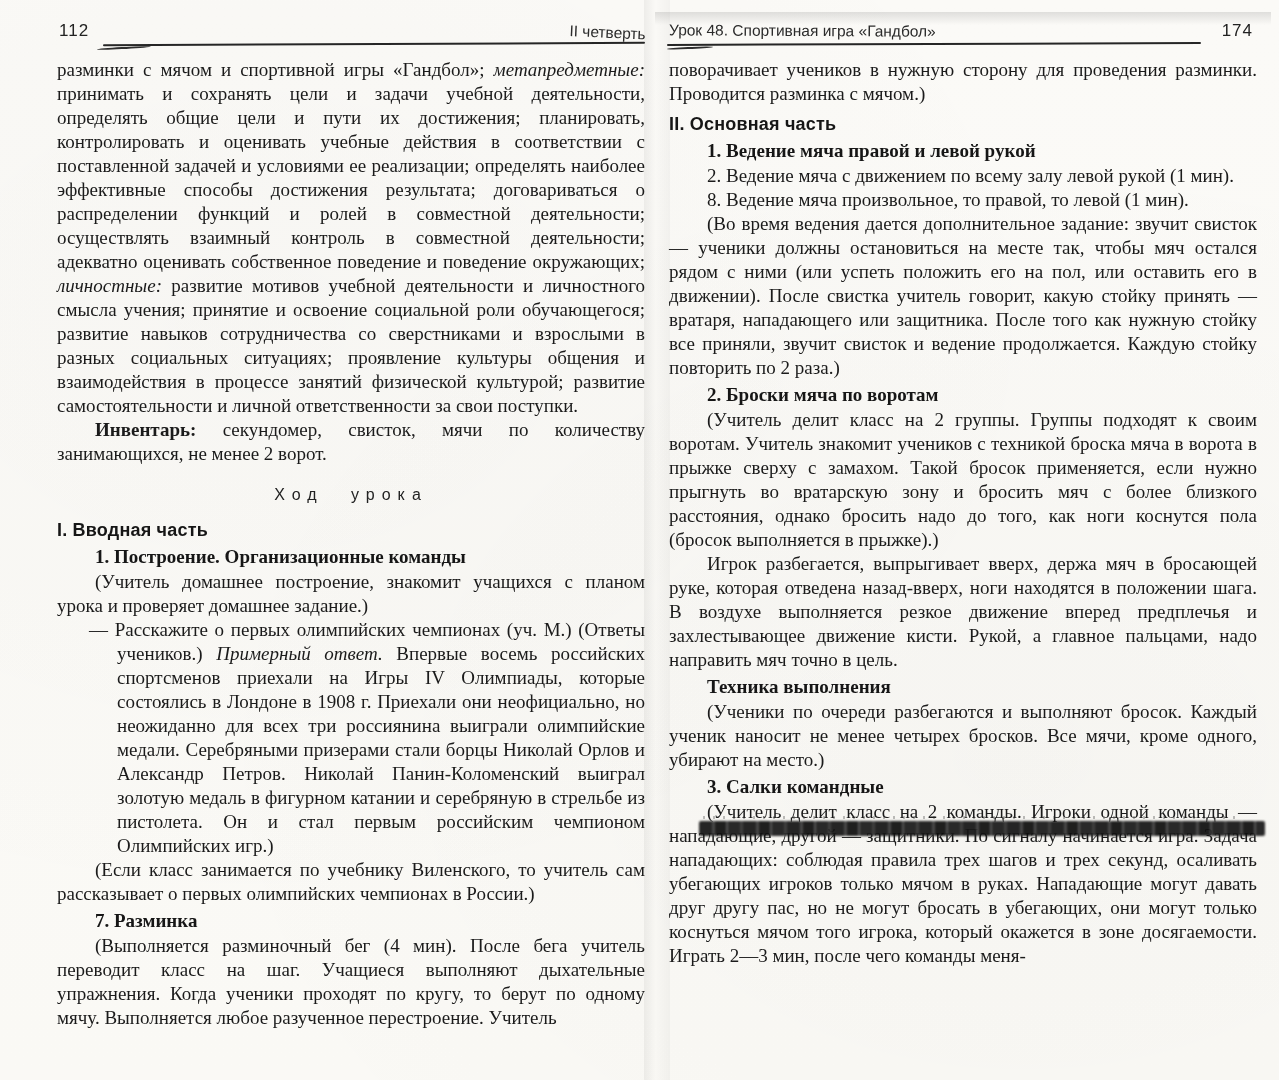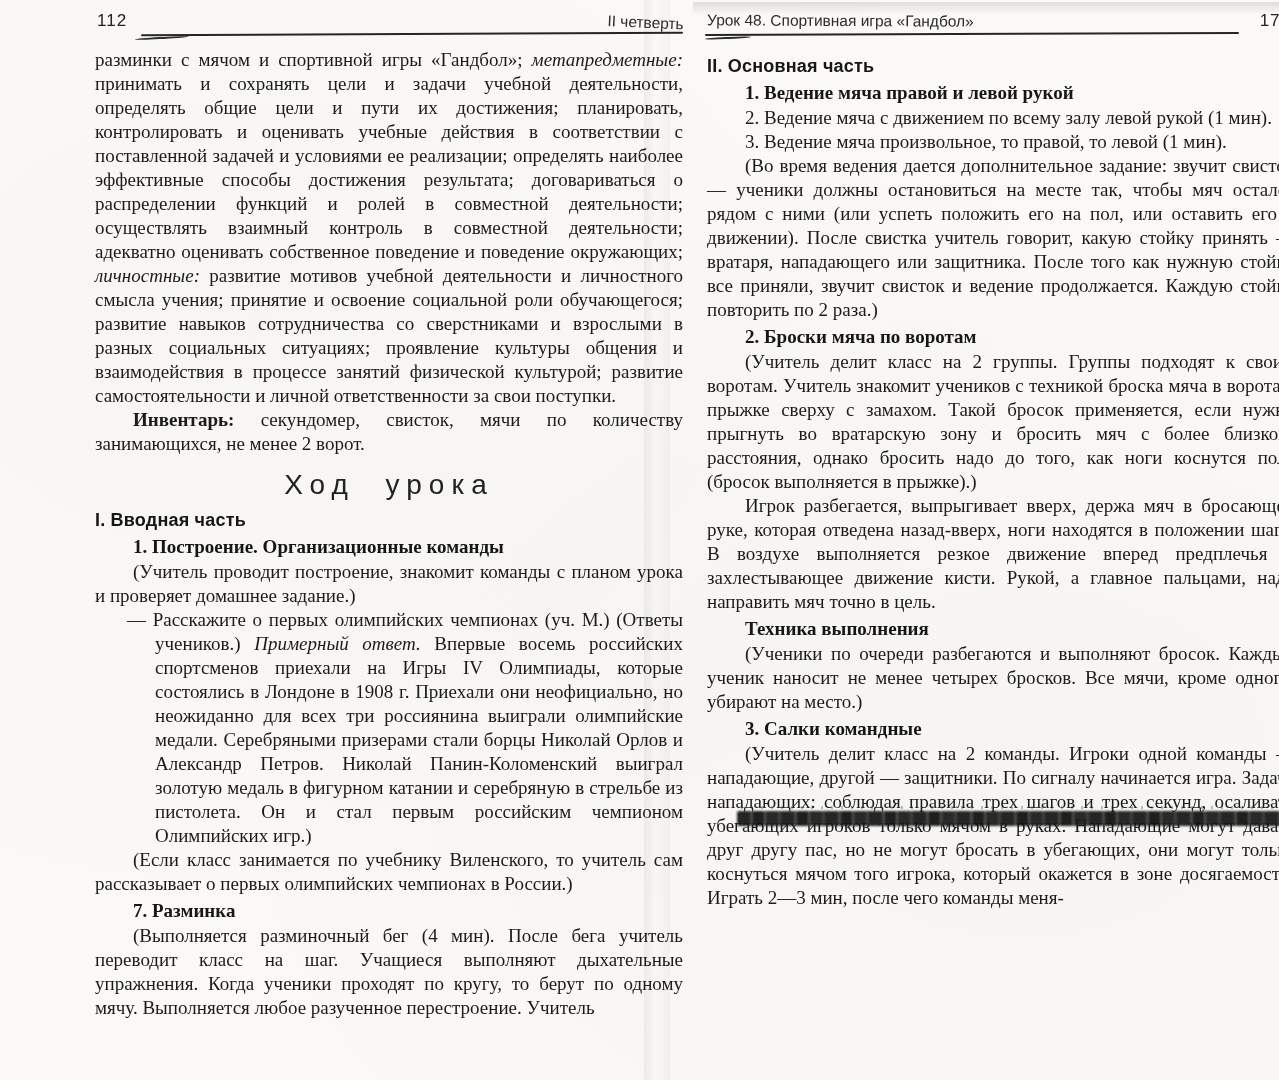--- a/index.html
+++ b/index.html
@@ -13,21 +13,21 @@
     position:absolute;inset:0;
     background:
       radial-gradient(ellipse at 20% 30%, rgba(0,0,0,0.015), transparent 60%),
       radial-gradient(ellipse at 80% 70%, rgba(0,0,0,0.02), transparent 60%),
       linear-gradient(#fbfaf7,#faf9f5);
   }
   .gutter{
     position:absolute;left:644px;top:0;bottom:0;width:26px;
     background:linear-gradient(90deg, rgba(0,0,0,0.05), rgba(0,0,0,0) 45%, rgba(0,0,0,0.03));
   }
-  .page{position:absolute;top:2px;height:824px;margin-left:38px;}
+  .page{position:absolute;top:12px;height:824px;}
   .page-left{left:57px;width:588px;}
   .page-right{left:669px;width:588px;}
   .page-right::before{
     content:"";position:absolute;top:0;left:-14px;right:-14px;height:13px;
     background:linear-gradient(180deg, rgba(110,110,110,0.20), rgba(110,110,110,0));
     pointer-events:none;
   }
   
   .pageheader{position:relative;height:46px;}
   .pagenum{
@@ -58,21 +58,21 @@
     font-size:19px;line-height:24px;text-align:justify;
     color:#1b1b1b;
   }
   .block{margin:0;}
   .para-indent{text-indent:38px;}
   .para-noindent{text-indent:0;}
   .dash-item{padding-left:60px;text-indent:-28px;}
   .center-heading{
     text-align:center;text-indent:0;
     font-family:"Liberation Sans", sans-serif;
-    font-size:28px;letter-spacing:7px;word-spacing:16px;
+    font-size:16px;letter-spacing:7px;word-spacing:16px;
     margin:17px 0 11px;color:#222;
   }
   .part-heading{
     font-family:"Liberation Sans", sans-serif;
     font-weight:bold;font-size:18px;letter-spacing:0.2px;
     margin:6px 0 2px;text-indent:0;color:#161616;
   }
   .sub-heading{
     font-weight:bold;text-indent:38px;margin:3px 0 1px;color:#161616;
   }
@@ -108,40 +108,41 @@
       <span class="runhead runhead-right">II четверть</span>
       <div class="rule rule-left"></div>
       <div class="rule-tick tick-left"></div>
     </div>
     <div class="pagebody" id="left-body">
         <div class="block para-noindent"><span class="seg-normal">разминки с мячом и спортивной игры «Гандбол»; </span><span class="seg-italic">метапредметные:</span><span class="seg-normal"> принимать и сохранять цели и задачи учебной деятельности, определять общие цели и пути их достижения; планировать, контролировать и оценивать учебные действия в соответствии с поставленной задачей и условиями ее реализации; определять наиболее эффективные способы достижения результата; договариваться о распределении функций и ролей в совместной деятельности; осуществлять взаимный контроль в совместной деятельности; адекватно оценивать собственное поведение и поведение окружающих; </span><span class="seg-italic">личностные:</span><span class="seg-normal"> развитие мотивов учебной деятельности и личностного смысла учения; принятие и освоение социальной роли обучающегося; развитие навыков сотрудничества со сверстниками и взрослыми в разных социальных ситуациях; проявление культуры общения и взаимодействия в процессе занятий физической культурой; развитие самостоятельности и личной ответственности за свои поступки.</span></div>
         <div class="block para-indent"><span class="seg-bold-italic">Инвентарь:</span><span class="seg-normal"> секундомер, свисток, мячи по количеству занимающихся, не менее 2 ворот.</span></div>
         <div class="block center-heading"><span class="seg-normal">Ход урока</span></div>
         <div class="block part-heading"><span class="seg-normal">I. Вводная часть</span></div>
         <div class="block sub-heading"><span class="seg-normal">1. Построение. Организационные команды</span></div>
-        <div class="block para-indent"><span class="seg-normal">(Учитель проводит построение, знакомит команды с планом урока и проверяет домашнее задание.)</span></div>
+        <div class="block para-indent"><span class="seg-normal">(Учитель домашнее построение, знакомит учащихся с планом урока и проверяет домашнее задание.)</span></div>
         <div class="block dash-item"><span class="seg-normal">—  Расскажите о первых олимпийских чемпионах (уч. М.) (Ответы учеников.) </span><span class="seg-italic">Примерный ответ.</span><span class="seg-normal"> Впервые восемь российских спортсменов приехали на Игры IV Олимпиады, которые состоялись в Лондоне в 1908 г. Приехали они неофициально, но неожиданно для всех три россиянина выиграли олимпийские медали. Серебряными призерами стали борцы Николай Орлов и Александр Петров. Николай Панин-Коломенский выиграл золотую медаль в фигурном катании и серебряную в стрельбе из пистолета. Он и стал первым российским чемпионом Олимпийских игр.)</span></div>
         <div class="block para-indent"><span class="seg-normal">(Если класс занимается по учебнику Виленского, то учитель сам рассказывает о первых олимпийских чемпионах в России.)</span></div>
         <div class="block sub-heading"><span class="seg-normal">7. Разминка</span></div>
         <div class="block para-indent"><span class="seg-normal">(Выполняется разминочный бег (4 мин). После бега учитель переводит класс на шаг. Учащиеся выполняют дыхательные упражнения. Когда ученики проходят по кругу, то берут по одному мячу. Выполняется любое разученное перестроение. Учитель</span></div>
       </div>
   </div>
 
   <div class="page page-right">
     <div class="pageheader">
       <span class="runhead runhead-left">Урок 48. Спортивная игра «Гандбол»</span>
       <span class="pagenum pagenum-right">174</span>
       <div class="rule rule-right"></div>
       <div class="rule-tick tick-right"></div>
     </div>
     <div class="pagebody" id="right-body">
+        <div class="block para-noindent"><span class="seg-normal">поворачивает учеников в нужную сторону для проведения разминки. Проводится разминка с мячом.)</span></div>
         <div class="block part-heading"><span class="seg-normal">II. Основная часть</span></div>
         <div class="block sub-heading"><span class="seg-normal">1. Ведение мяча правой и левой рукой</span></div>
         <div class="block para-indent"><span class="seg-normal">2. Ведение мяча с движением по всему залу левой рукой (1 мин).</span></div>
-        <div class="block para-indent"><span class="seg-normal">3. Ведение мяча произвольное, то правой, то левой (1 мин).</span></div>
+        <div class="block para-indent"><span class="seg-normal">8. Ведение мяча произвольное, то правой, то левой (1 мин).</span></div>
         <div class="block para-indent"><span class="seg-normal">(Во время ведения дается дополнительное задание: звучит свисток — ученики должны остановиться на месте так, чтобы мяч остался рядом с ними (или успеть положить его на пол, или оставить его в движении). После свистка учитель говорит, какую стойку принять — вратаря, нападающего или защитника. После того как нужную стойку все приняли, звучит свисток и ведение продолжается. Каждую стойку повторить по 2 раза.)</span></div>
         <div class="block sub-heading"><span class="seg-normal">2. Броски мяча по воротам</span></div>
         <div class="block para-indent"><span class="seg-normal">(Учитель делит класс на 2 группы. Группы подходят к своим воротам. Учитель знакомит учеников с техникой броска мяча в ворота в прыжке сверху с замахом. Такой бросок применяется, если нужно прыгнуть во вратарскую зону и бросить мяч с более близкого расстояния, однако бросить надо до того, как ноги коснутся пола (бросок выполняется в прыжке).)</span></div>
         <div class="block para-indent"><span class="seg-normal">Игрок разбегается, выпрыгивает вверх, держа мяч в бросающей руке, которая отведена назад-вверх, ноги находятся в положении шага. В воздухе выполняется резкое движение вперед предплечья и захлестывающее движение кисти. Рукой, а главное пальцами, надо направить мяч точно в цель.</span></div>
         <div class="block sub-heading-italic"><span class="seg-normal">Техника выполнения</span></div>
         <div class="block para-indent"><span class="seg-normal">(Ученики по очереди разбегаются и выполняют бросок. Каждый ученик наносит не менее четырех бросков. Все мячи, кроме одного, убирают на место.)</span></div>
         <div class="block sub-heading"><span class="seg-normal">3. Салки командные</span></div>
         <div class="block para-indent"><span class="seg-normal">(Учитель делит класс на 2 команды. Игроки одной команды — нападающие, другой — защитники. По сигналу начинается игра. Задача нападающих: соблюдая правила трех шагов и трех секунд, осаливать убегающих игроков только мячом в руках. Нападающие могут давать друг другу пас, но не могут бросать в убегающих, они могут только коснуться мячом того игрока, который окажется в зоне досягаемости. Играть 2—3 мин, после чего команды меня-</span></div>
       </div>
     <div class="artifact-dots"></div>

